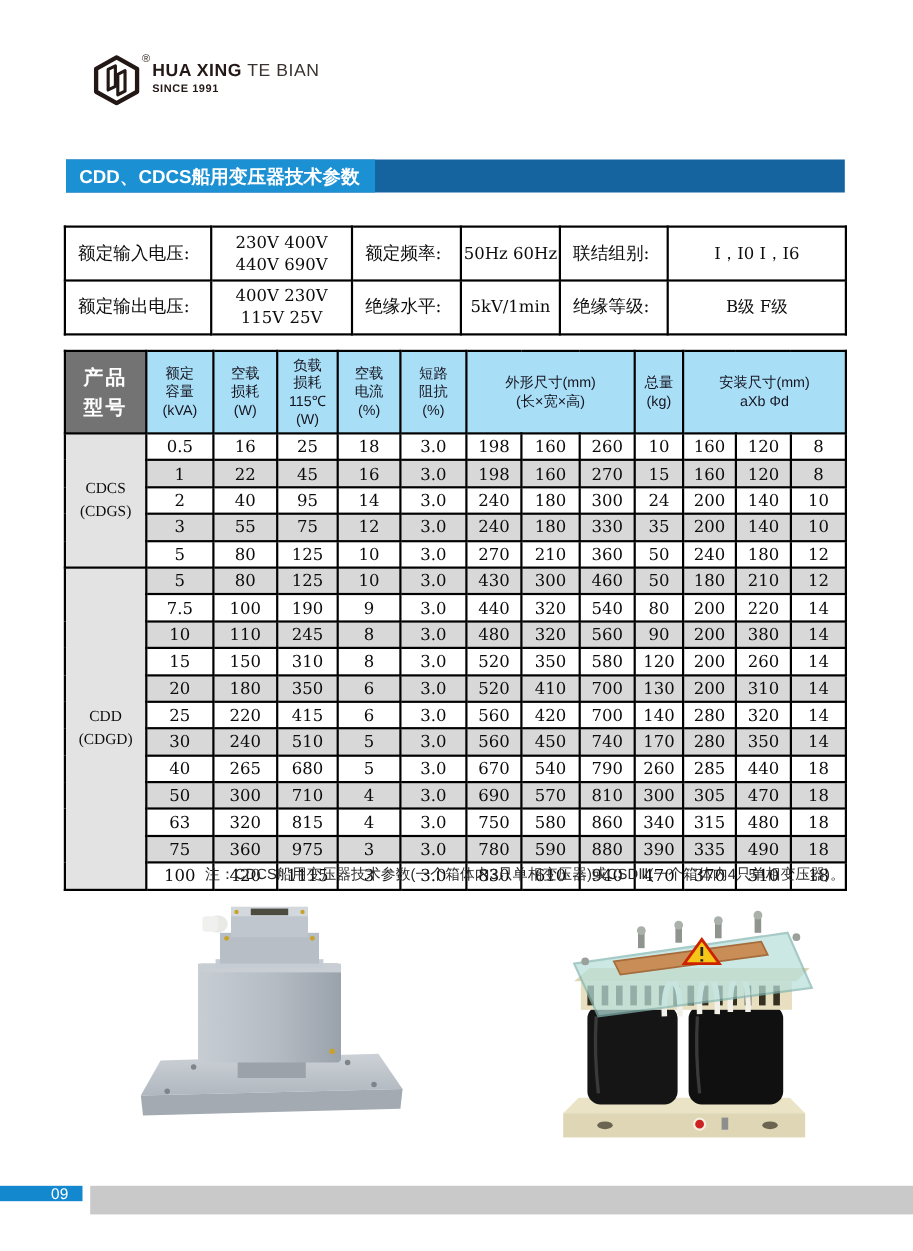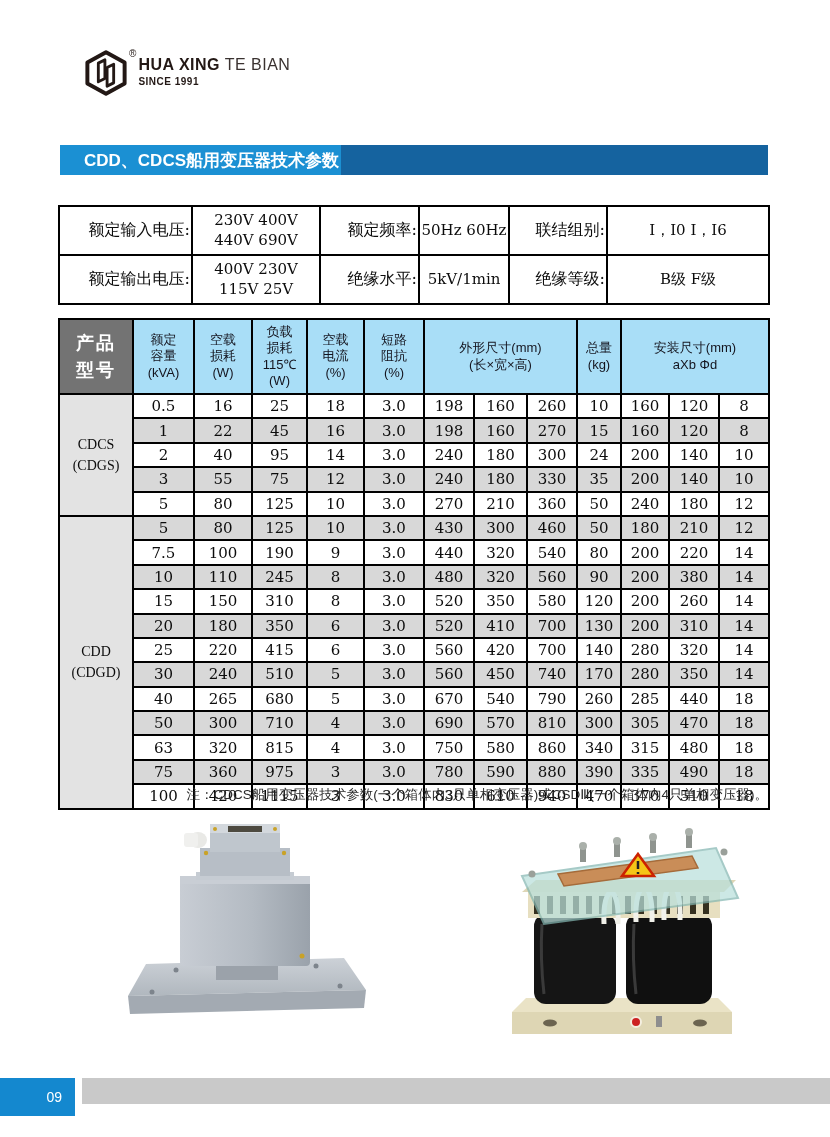--- a/index.html
+++ b/index.html
@@ -12,28 +12,28 @@
   .logo-reg{font-size:10px;color:#231815;margin:-2px 2px 0 1px;}
   .logo-text{margin-top:6px;}
   .logo-brand{font-size:16px;letter-spacing:.5px;color:#231815;white-space:nowrap;}
   .logo-brand b{font-weight:bold;}
   .logo-brand .light{font-weight:400;color:#3a3230;}
   .logo-since{font-size:10px;font-weight:bold;color:#231815;margin-top:2px;letter-spacing:.5px;}
 
   
   .title-bar{position:absolute;left:60px;top:145px;width:708px;height:30px;background:#15639f;}
   .title-bar-light{width:281px;height:30px;background:#1b90d3;display:flex;align-items:center;}
-  .title-text{color:#fff;font-weight:bold;font-size:17px;padding-left:24px;white-space:nowrap;}
+  .title-text{color:#fff;font-weight:bold;font-size:17px;padding-left:12px;white-space:nowrap;}
 
   
   table{border-collapse:collapse;}
   .spec-table{position:absolute;left:58px;top:205px;width:710px;height:90px;table-layout:fixed;
               font-family:"DejaVu Serif","Liberation Serif",serif;color:#0c0c0c;}
   .spec-table td{border:2px solid #000;height:45px;font-size:15px;line-height:1.3;}
-  .spec-table td.lbl{text-align:right;padding-left:11px;font-size:16px;}
+  .spec-table td.lbl{text-align:left;padding-left:11px;font-size:16px;}
   .spec-table td.val{text-align:center;white-space:pre-line;}
 
   
   .main-table{position:absolute;left:58px;top:318px;width:710px;table-layout:fixed;
               text-align:center;color:#0c0c0c;}
   .main-table th,.main-table td{border:2px solid #000;padding:0;}
   .main-table thead th{background:#a9def7;font-size:13px;font-weight:normal;color:#14141e;
                        height:73px;line-height:1.25;white-space:pre-line;
                        font-family:"Liberation Sans",sans-serif;}
   .main-table th.product{background:#737373;color:#ffffff;font-size:18px;font-weight:bold;
@@ -44,21 +44,21 @@
 
   
   .note{position:absolute;right:62px;top:786px;font-size:13.5px;color:#2a2a2a;
         font-family:"Liberation Sans",sans-serif;white-space:nowrap;}
 
   
   .photo-left{position:absolute;left:118px;top:824px;}
   .photo-right{position:absolute;left:488px;top:816px;}
 
   
-  .footer-page{position:absolute;left:0;top:1078px;width:75px;height:38px;background:#1488cf;
+  .footer-page{position:absolute;left:0;top:1078px;width:75px;height:14px;background:#1488cf;
                color:#fff;font-size:14px;display:flex;align-items:center;justify-content:flex-end;
                padding-right:13px;box-sizing:border-box;}
   .footer-bar{position:absolute;left:82px;top:1078px;width:748px;height:26px;background:#c9c9c9;}
 </style>
 </head>
 <body>
 
 <div class="page">
 
   <div class="logo">

